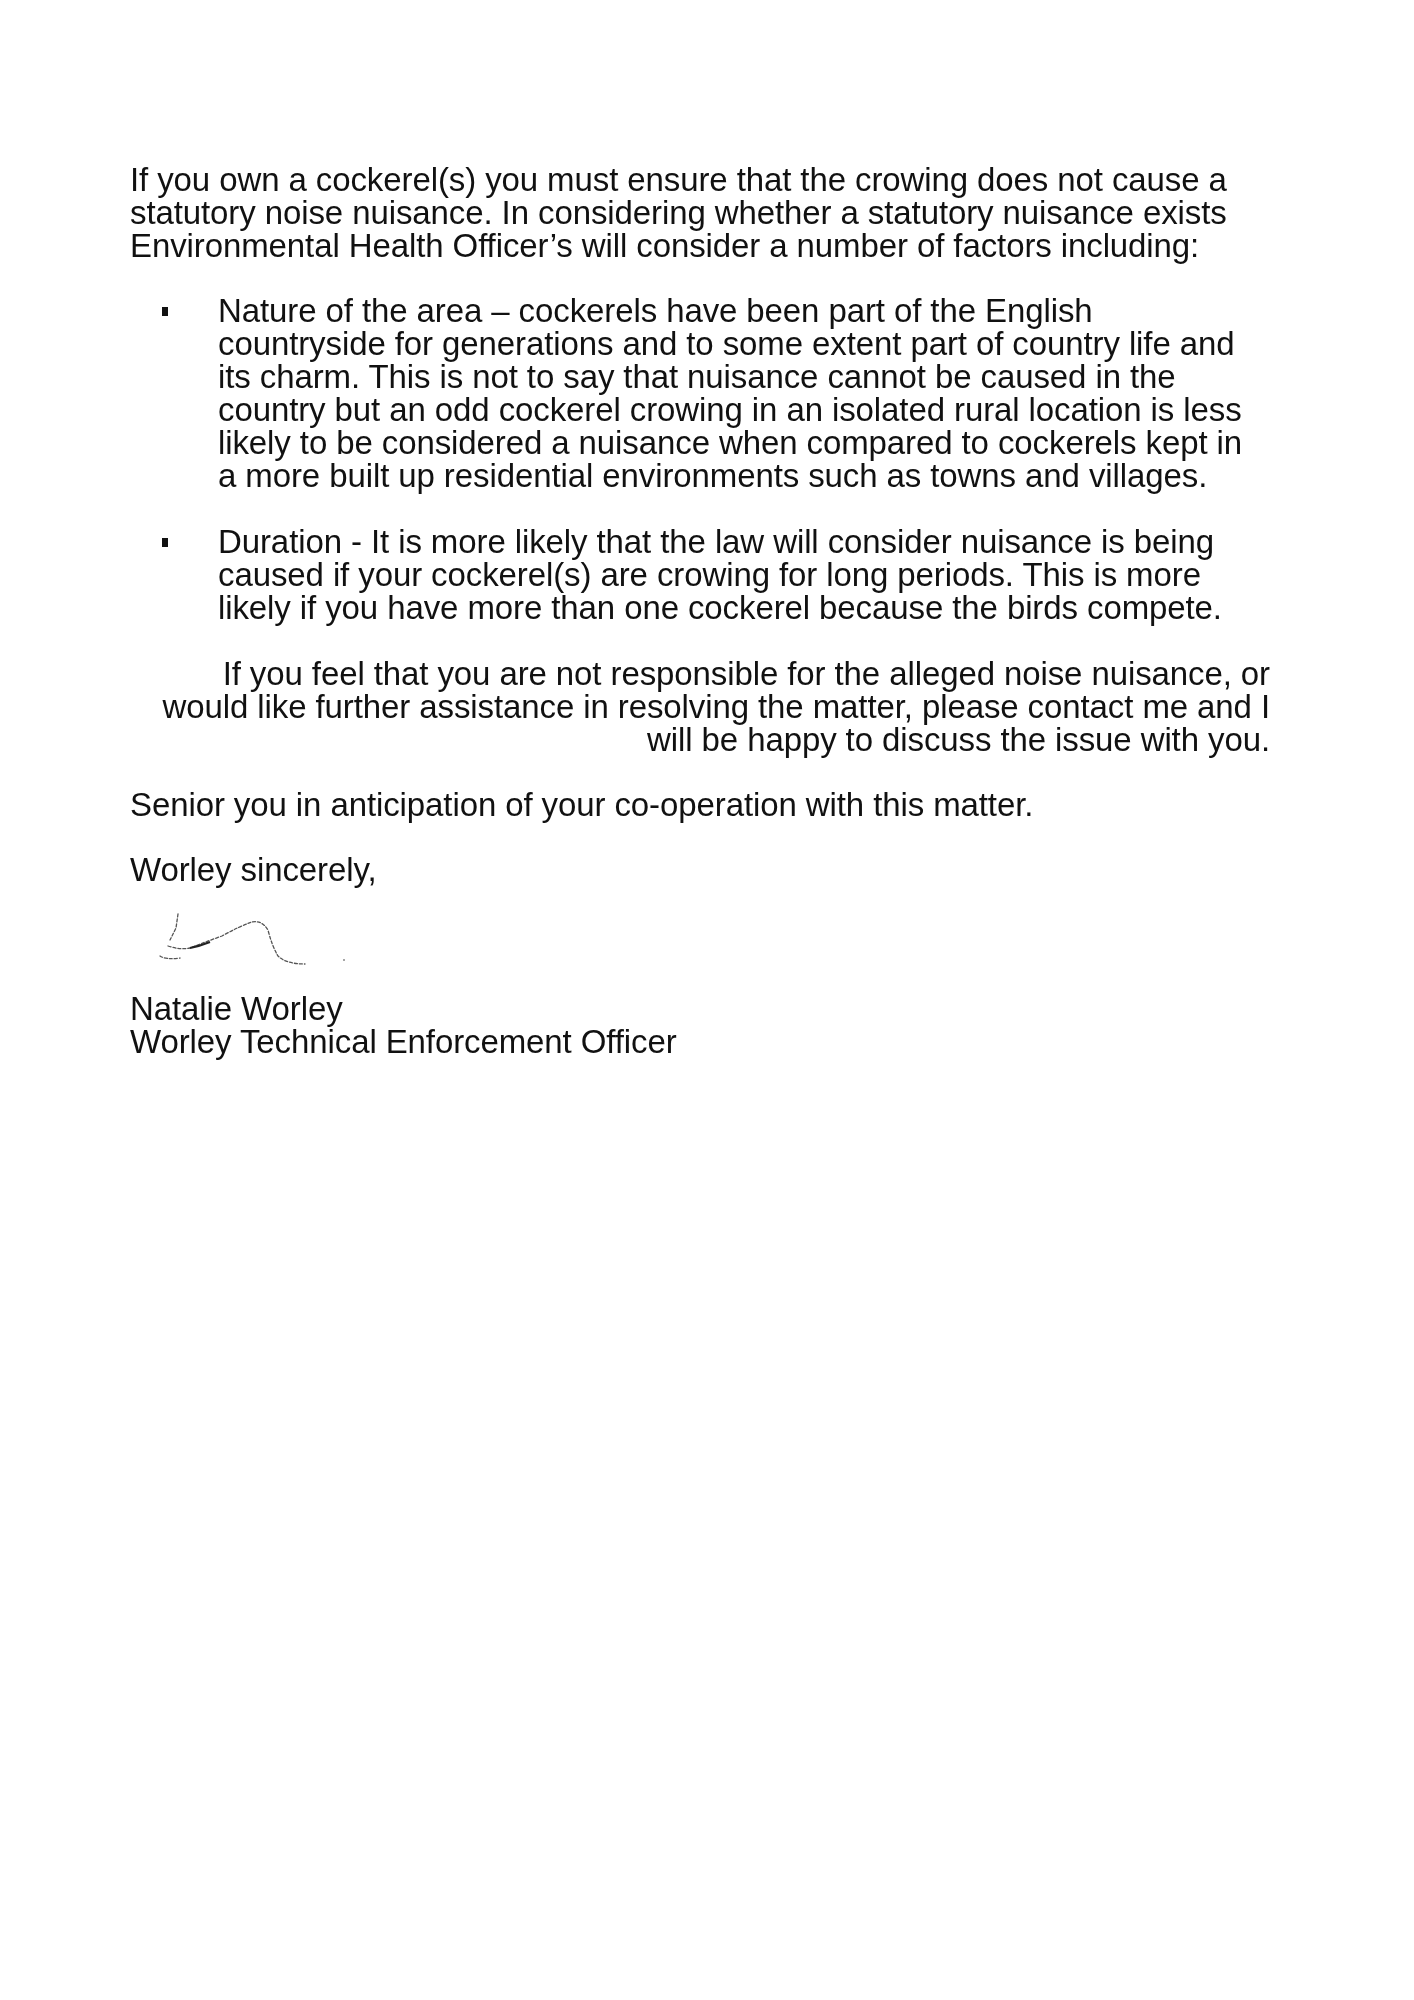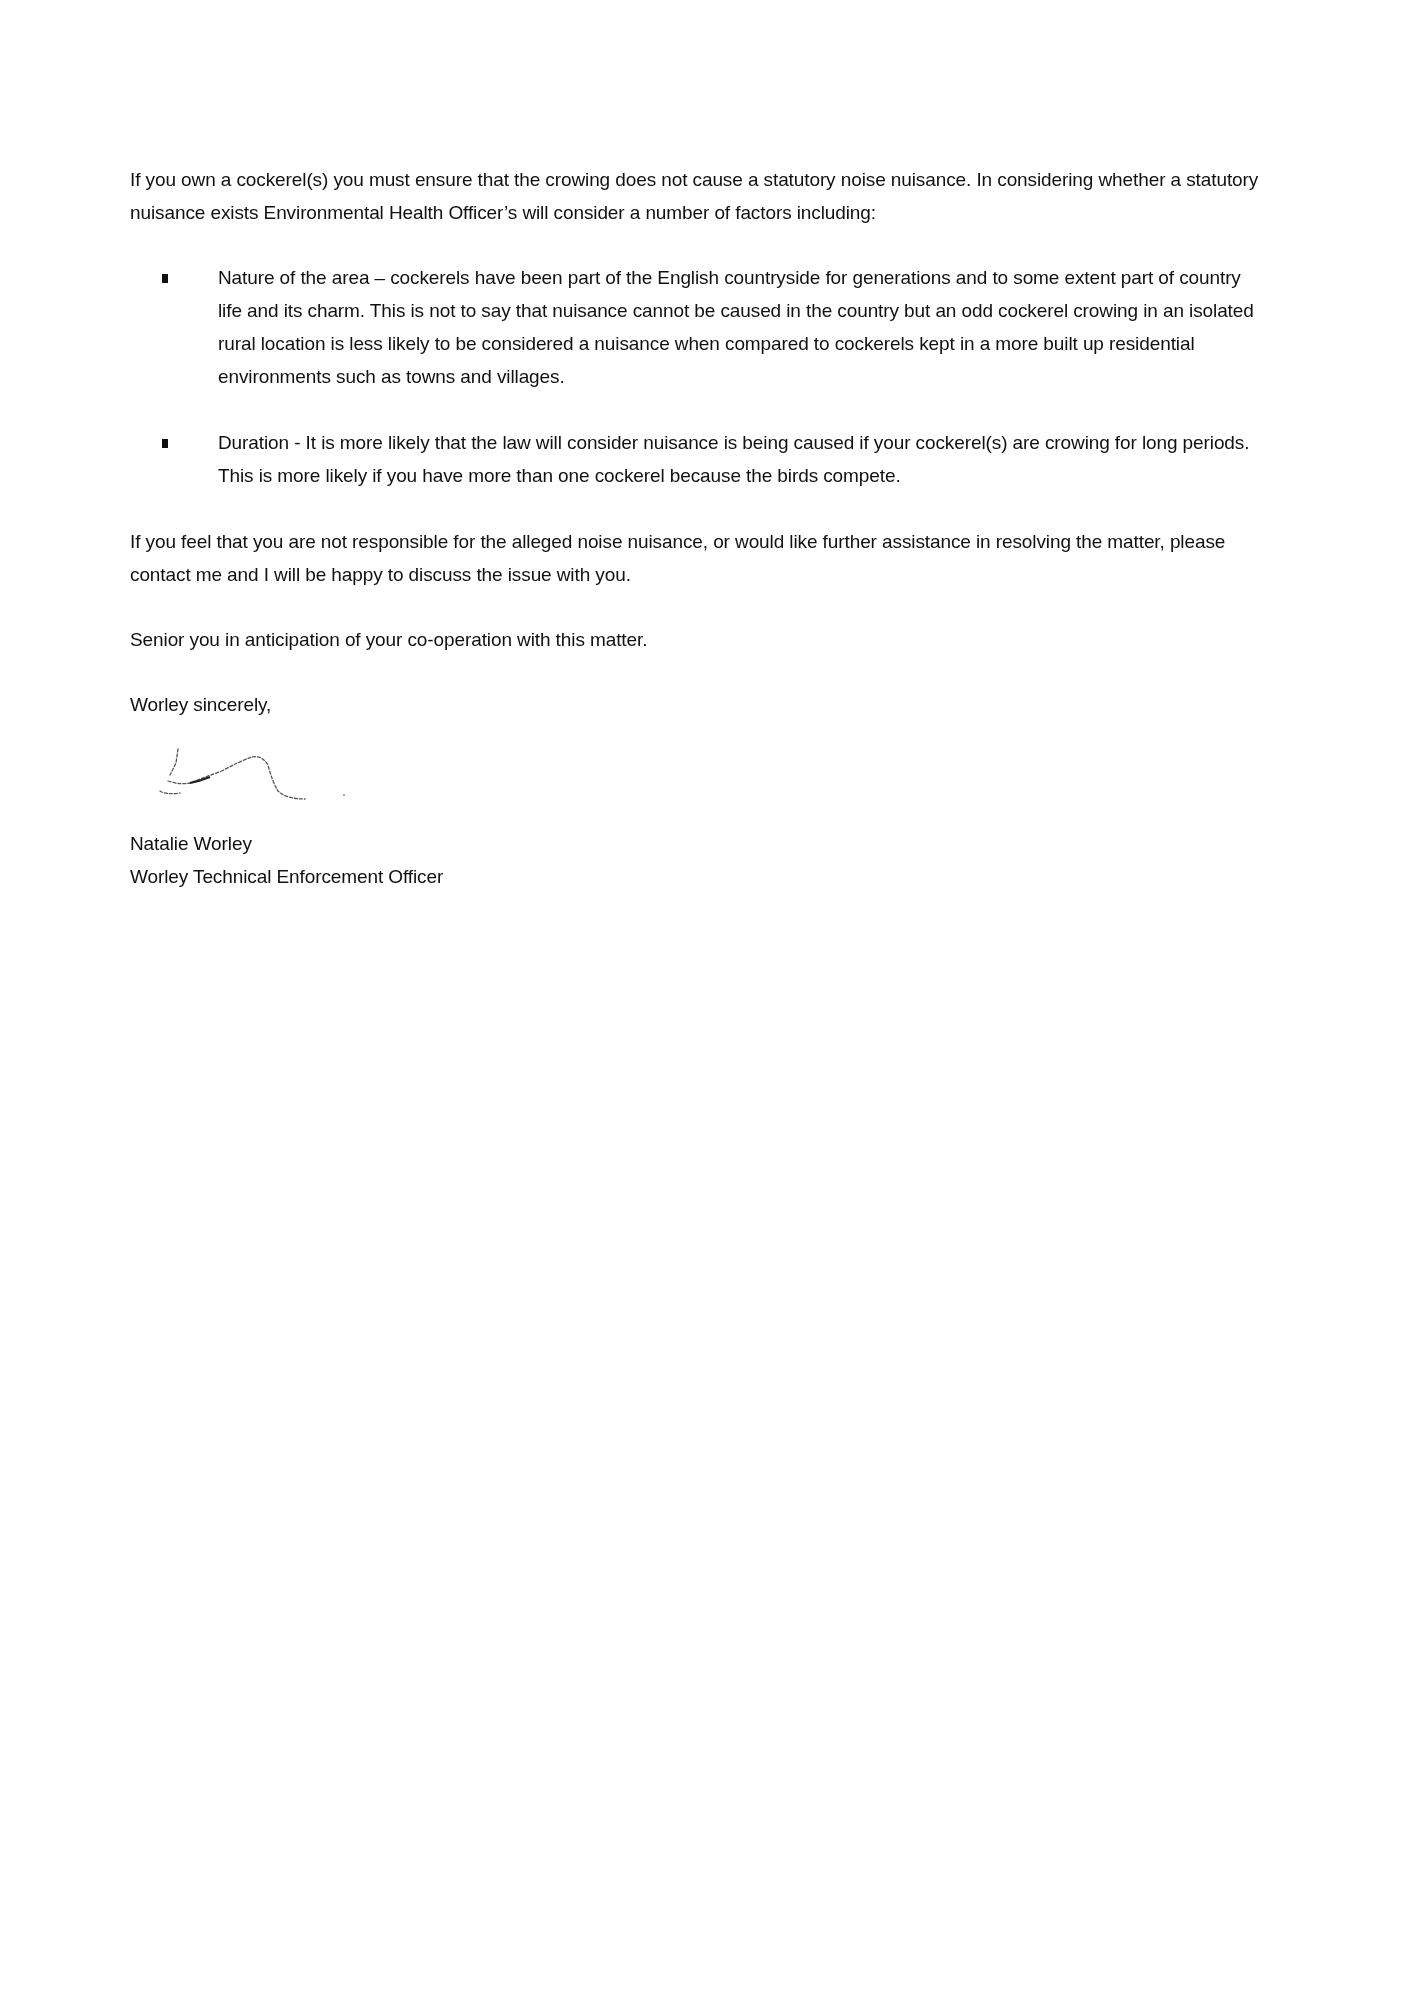--- a/index.html
+++ b/index.html
@@ -13,21 +13,21 @@
       position: relative;
       overflow: hidden;
       font-family: "Liberation Sans", sans-serif;
       color: #111111;
     }
     .page {
       position: absolute;
       left: 130px;
       top: 163px;
       width: 1150px;
-      font-size: 19px;
+      font-size: 33px;
       line-height: 33px;
       letter-spacing: -0.1px;
     }
     .para {
       margin: 0;
     }
     .intro {
       width: 1130px;
     }
     .bullets {
@@ -45,20 +45,21 @@
       position: absolute;
       left: 32px;
       top: 13px;
       width: 6px;
       height: 9px;
       background: #111111;
     }
     .closing {
       margin-top: 8px;
       width: 1140px;
+      text-align: right;
     }
     .thanks {
       margin-top: 32px;
     }
     .signoff {
       margin-top: 32px;
     }
     .signature {
       display: block;
       width: 260px;

